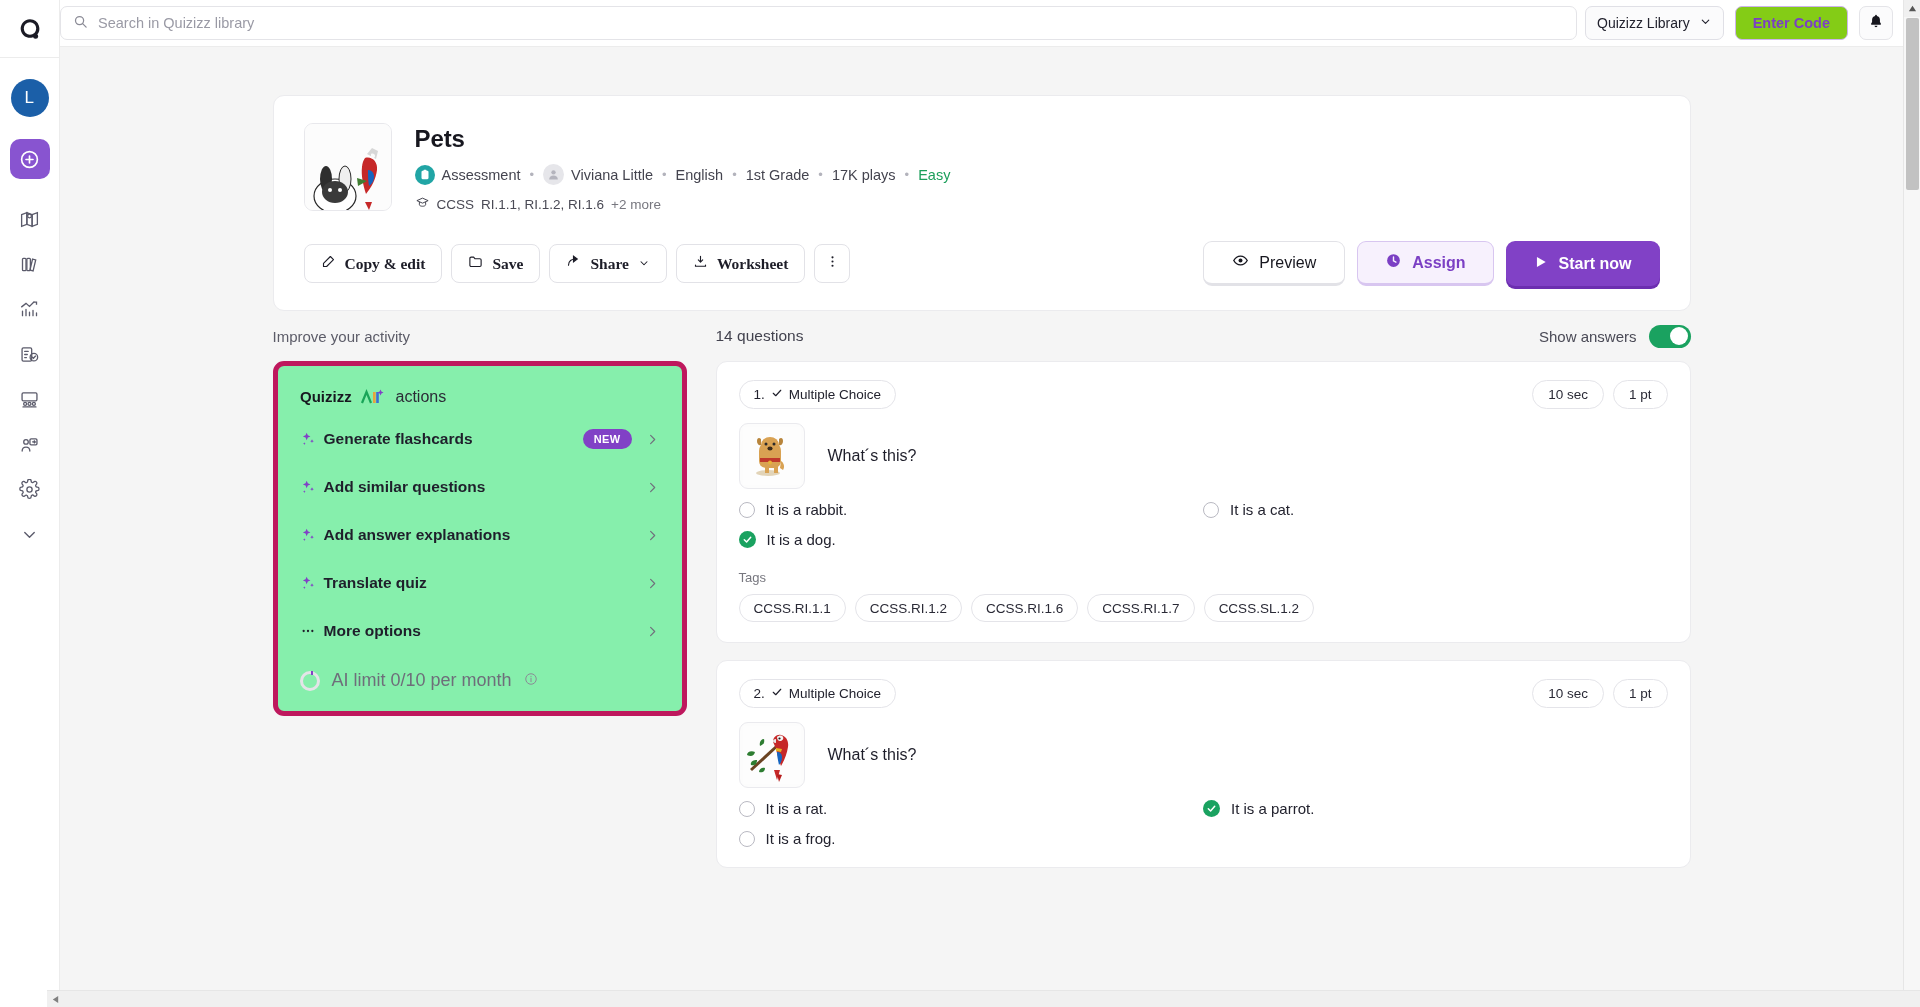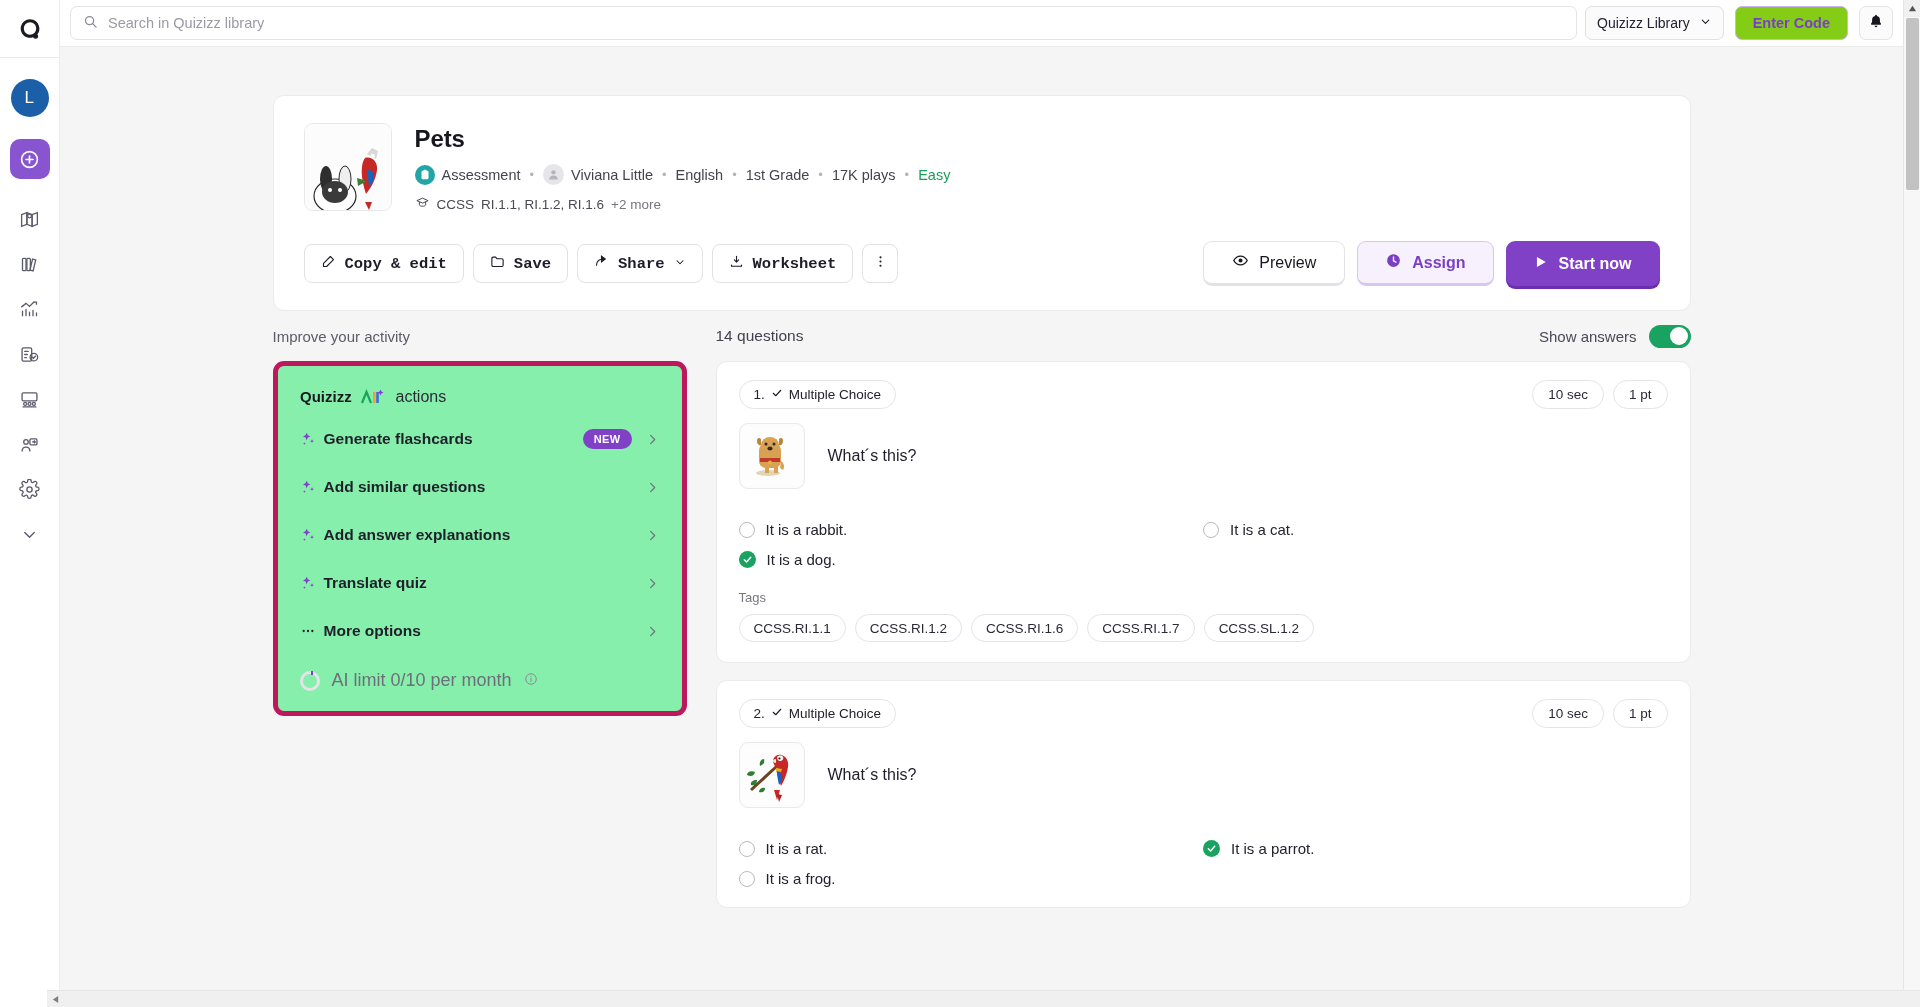--- a/index.html
+++ b/index.html
@@ -53,21 +53,20 @@
   
   #topbar {
     position: absolute; left: 60px; top: 0;
     width: 1845px; height: 47px;
     background: #ffffff;
     border-bottom: 1px solid #ececec;
     display: flex; align-items: center;
     z-index: 20;
   }
   #search-wrap {
-    margin-left: 10px;
     flex: 1 1 auto;
     height: 34px;
     border: 1px solid #e4e4e8; border-radius: 7px;
     background: #fff;
     display: flex; align-items: center;
     padding: 0 12px;
     min-width: 0;
   }
   #search-wrap svg { flex: none; color: #8b8b96; }
   #search-input {
@@ -187,21 +186,21 @@
     display: flex; align-items: center; justify-content: space-between;
     margin-top: 28px;
   }
   #actions-left { display: flex; align-items: center; gap: 9px; }
   .btn-outline {
     height: 39px; padding: 0 16px;
     border: 1px solid #e2e2e7; border-radius: 8px;
     background: #fff;
     display: flex; align-items: center; gap: 9px;
     font-size: 15.5px; font-weight: 700; color: #1d1d28;
-    font-family: Liberation Mono, monospace; cursor: pointer;
+    font-family: Liberation Serif, serif; cursor: pointer;
   }
   .btn-outline.icon-only { padding: 0; width: 36px; justify-content: center; }
   #actions-right { display: flex; align-items: center; gap: 12px; }
   #btn-preview {
     height: 45px; padding: 0 28px;
     border: 1px solid #e2e2e7; border-bottom-width: 3px; border-radius: 9px;
     background: #fff;
     display: flex; align-items: center; gap: 10px;
     font-size: 16px; font-weight: 400; color: #17171f; cursor: pointer;
   }
@@ -308,21 +307,21 @@
   .q-body { display: flex; align-items: center; gap: 23px; margin-top: 14px; }
   .q-img {
     width: 66px; height: 66px; flex: none;
     border: 1px solid #eaeaee; border-radius: 9px;
     background: #fcfcfc; overflow: hidden;
     display: flex; align-items: center; justify-content: center;
   }
   .q-text { font-size: 16px; color: #1e1e2a; }
   .q-options {
     display: grid; grid-template-columns: 1fr 1fr;
-    row-gap: 13px; margin-top: 32px;
+    row-gap: 13px; margin-top: 12px;
   }
   .q-opt { display: flex; align-items: center; gap: 11px; font-size: 15px; color: #23232f; }
   .radio-empty {
     width: 16px; height: 16px; border-radius: 50%;
     border: 1.6px solid #b9b9c2; flex: none;
   }
   .radio-correct {
     width: 17px; height: 17px; border-radius: 50%;
     background: #1aa260; flex: none;
     display: flex; align-items: center; justify-content: center;

